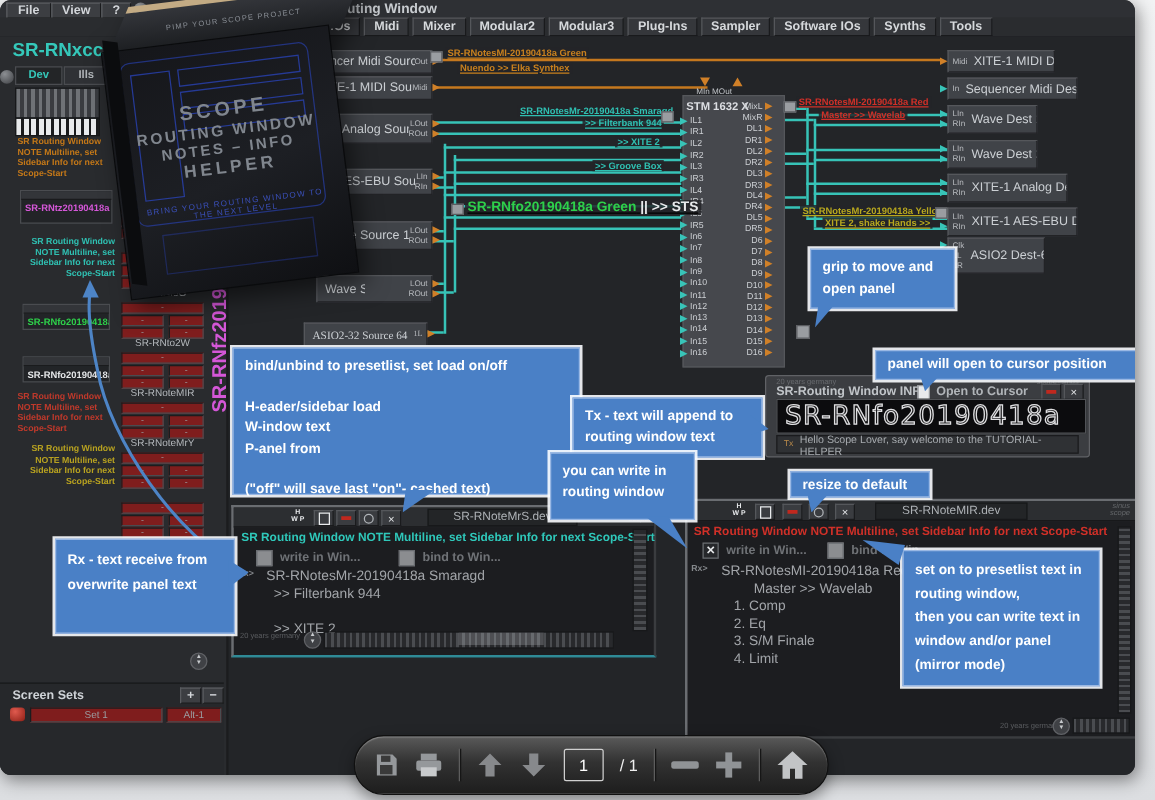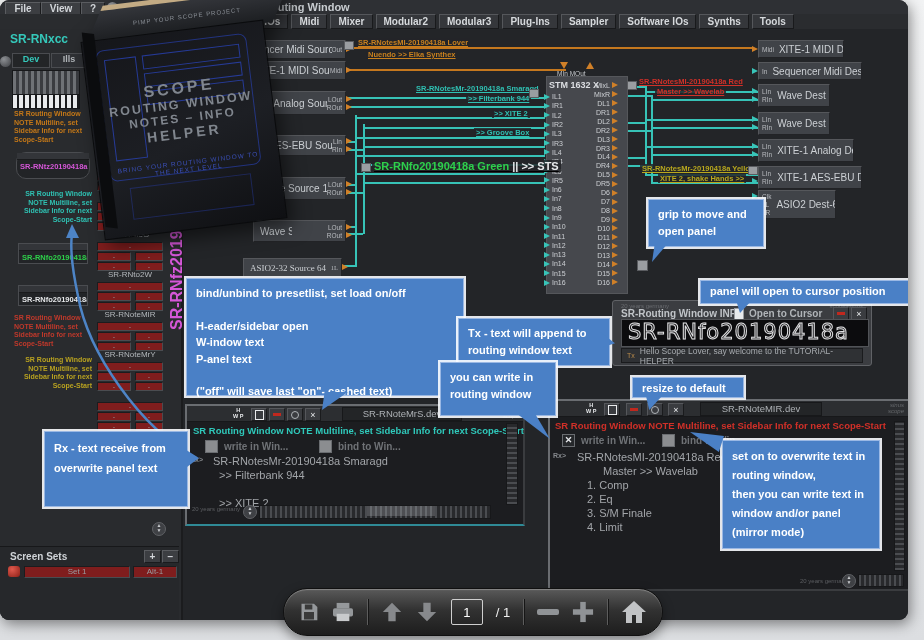--- a/index.html
+++ b/index.html
@@ -6,21 +6,21 @@
   #stage{position:relative;width:924px;height:640px;background:linear-gradient(#f2f3f4,#dcdee1);overflow:hidden;}
   .abs{position:absolute;}
   #app{position:absolute;left:0;top:0;width:908px;height:620px;background:#2b2d30;border-radius:9px;
        box-shadow:2px 4px 14px rgba(0,0,0,.45);overflow:hidden;}
   .btn3d{background:#3c3e42;border:1px solid;border-color:#5a5c60 #1a1b1d #1a1b1d #5a5c60;color:#d3d6da;
          font-size:10px;font-weight:bold;display:flex;align-items:center;justify-content:center;}
   .tabrow{display:flex;gap:3px;}
   .tab{background:#35373b;border:1px solid;border-color:#55575b #191a1c #191a1c #55575b;color:#d6d9dc;
        font-size:10px;font-weight:bold;padding:1px 7px;white-space:nowrap;}
   #sidebar{position:absolute;left:0;top:29px;width:181px;height:591px;background:#292b2e;border-right:2px solid #1b1c1e;}
-  .sideteal{color:#35c8ba;font-size:12px;font-weight:bold;}
+  .sideteal{color:#35c8ba;font-size:15px;font-weight:bold;}
   .sidenote{font-size:7px;line-height:8.6px;font-weight:bold;}
   .minipanel{background:#222427;border:1px solid #4a4c50;}
   .minipanel .strip{height:6px;background:#333539;border-bottom:1px solid #1a1b1d;font-size:4px;color:#8b8e92;overflow:hidden;white-space:nowrap;}
   .minipanel .plabel{font-size:7.5px;font-weight:bold;padding:2px 3px;white-space:nowrap;overflow:hidden;}
   .sgroup{height:40px;}
   .slabel{height:11px;font-size:8px;color:#b4b8bc;text-align:center;white-space:nowrap;overflow:hidden;}
   .dashrow{display:flex;justify-content:center;gap:4px;height:9px;margin-top:1px;}
   .dcell{background:#7f1d1d;border:1px solid;border-color:#1b1c1e #4a4c50 #4a4c50 #1b1c1e;color:#9a9da1;
          font-size:7px;line-height:7px;text-align:center;}
   #routing{position:absolute;left:183px;top:29px;width:725px;height:591px;background:#232528;}
@@ -117,21 +117,21 @@
     <div class="abs" style="left:51px;top:24px;width:34px;height:13px;background:#2f3135;border:1px solid #4a4c50;color:#b0b4b8;font-size:9px;font-weight:bold;text-align:center;">Ills</div>
     <div class="abs" style="left:12px;top:41px;width:66px;height:23px;background:repeating-linear-gradient(90deg,#6f7276 0 3px,#3a3c40 3px 6px);border:1px solid #17181a;"></div>
     <div class="abs" style="left:12px;top:65px;width:66px;height:13px;background:repeating-linear-gradient(90deg,#e8eaec 0 4px,#1a1b1d 4px 6px);border:1px solid #17181a;"></div>
 
     <div class="abs sidenote" style="left:14px;top:81px;width:78px;color:#c47818;text-align:left;">
           <div>SR Routing Window</div>
           <div>NOTE Multiline, set</div>
           <div>Sidebar Info for next</div>
           <div>Scope-Start</div>
         </div>
-    <div class="abs minipanel" style="left:16px;top:123px;width:72px;height:25px;border-radius:10px;">
+    <div class="abs minipanel" style="left:16px;top:123px;width:72px;height:25px;">
       <div class="strip"></div>
       <div class="plabel" style="color:#d557d8;">SR-RNtz20190418a</div>
     </div>
     <div class="abs sidenote" style="left:14px;top:161px;width:78px;color:#2fc0b2;text-align:right;">
           <div>SR Routing Window</div>
           <div>NOTE Multiline, set</div>
           <div>Sidebar Info for next</div>
           <div>Scope-Start</div>
         </div>
     <div class="abs minipanel" style="left:18px;top:214px;width:68px;height:19px;">
@@ -544,21 +544,21 @@
           <span>D15</span>
           <i class="tri o" style="position:static;margin-left:2px;"></i>
         </div>
         <div class="mixrow" style="height:8.95px;justify-content:flex-end;">
           <span>D16</span>
           <i class="tri o" style="position:static;margin-left:2px;"></i>
         </div>
       </div>
 
   <div class="grip" style="left:344px;top:41px;"></div>
-  <div class="wlabel" style="left:356px;top:38px;color:#c8801e;">SR-RNotesMI-20190418a Lover</div>
+  <div class="wlabel" style="left:356px;top:38px;color:#c8801e;">SR-RNotesMI-20190418a Green</div>
   <div class="wlabel" style="left:366px;top:50px;color:#c8801e;">Nuendo &gt;&gt; Elka Synthex</div>
   <div class="grip" style="left:529px;top:89px;"></div>
   <div class="wlabel" style="left:414px;top:84px;color:#2fc0b2;">SR-RNotesMr-20190418a Smaragd</div>
   <div class="wlabel" style="left:466px;top:94px;color:#2fc0b2;">&gt;&gt; Filterbank 944</div>
   <div class="wlabel" style="left:492px;top:109px;color:#2fc0b2;">&gt;&gt; XITE 2</div>
   <div class="wlabel" style="left:474px;top:128px;color:#2fc0b2;">&gt;&gt; Groove Box</div>
   <div class="grip" style="left:361px;top:163px;"></div>
   <div class="wlabel" style="left:372px;top:160px;font-size:11px;">
     <span style="color:#2ed04a;">SR-RNfo20190418a Green</span> <span style="color:#e8eaec;">|| &gt;&gt; STS</span>
   </div>
@@ -704,23 +704,23 @@
         </div>
     <div class="wm" style="left:250px;top:177px;">20 years germany</div>
     <div class="diamond" style="left:292px;top:173px;">▲<br>▼</div>
     <div class="abs ribs-h" style="left:308px;top:173px;width:44px;height:11px;"></div>
     <div class="abs ribs-v" style="left:344px;top:20px;width:9px;height:148px;"></div>
   </div>
 
   <div class="callout" style="left:186px;top:278px;width:258px;height:104px;line-height:16.5px;">
         <div class="cl-line">bind/unbind to presetlist, set load on/off</div>
         <div class="cl-line"></div>
-        <div class="cl-line">H-eader/sidebar open</div>
+        <div class="cl-line">H-eader/sidebar load</div>
         <div class="cl-line">W-indow text</div>
-        <div class="cl-line">P-anel text</div>
+        <div class="cl-line">P-anel from</div>
         <div class="cl-line"></div>
         <div class="cl-line">("off" will save last "on"- cashed text)</div>
       </div>
   <div class="cl-tail" style="left:322px;top:392px;width:26px;height:18px;clip-path:polygon(10% 0,100% 0,0 100%);z-index:60;"></div>
 
   <div class="callout" style="left:44px;top:431px;width:124px;height:62px;line-height:20px;">
         <div class="cl-line" style="min-height:20px;">Rx - text receive from</div>
         <div class="cl-line" style="min-height:20px;">overwrite panel text</div>
       </div>
   <div class="cl-tail" style="left:183px;top:448px;width:16px;height:22px;clip-path:polygon(0 0,100% 45%,0 100%);z-index:60;"></div>
@@ -747,21 +747,21 @@
         <div class="cl-line">routing window</div>
       </div>
   <div class="cl-tail" style="left:516px;top:413px;width:34px;height:26px;clip-path:polygon(0 0,55% 0,100% 100%);z-index:60;"></div>
 
   <div class="callout" style="left:632px;top:377px;width:92px;height:15px;padding:2px 9px;">
         <div class="cl-line">resize to default</div>
       </div>
   <div class="cl-tail" style="left:646px;top:396px;width:16px;height:14px;clip-path:polygon(0 0,100% 0,20% 100%);z-index:60;"></div>
 
   <div class="callout" style="left:722px;top:440px;width:138px;height:95px;line-height:19px;">
-        <div class="cl-line" style="min-height:19px;">set on to overwrite text in</div>
+        <div class="cl-line" style="min-height:19px;">set on to presetlist text in</div>
         <div class="cl-line" style="min-height:19px;">routing window,</div>
         <div class="cl-line" style="min-height:19px;">then you can write text in</div>
         <div class="cl-line" style="min-height:19px;">window and/or panel</div>
         <div class="cl-line" style="min-height:19px;">(mirror mode)</div>
       </div>
   <div class="cl-tail" style="left:690px;top:432px;width:34px;height:20px;clip-path:polygon(0 0,100% 20%,85% 100%);z-index:60;"></div>
 
   <svg id="bluearrow" width="924" height="640">
     <path d="M196,458 C140,428 88,352 78,296 C72,268 70,248 72,234" stroke="#4d84c6" stroke-width="2.5" fill="none"></path>
     <polygon points="66,238 72,224 79,238" fill="#4d84c6"></polygon>

